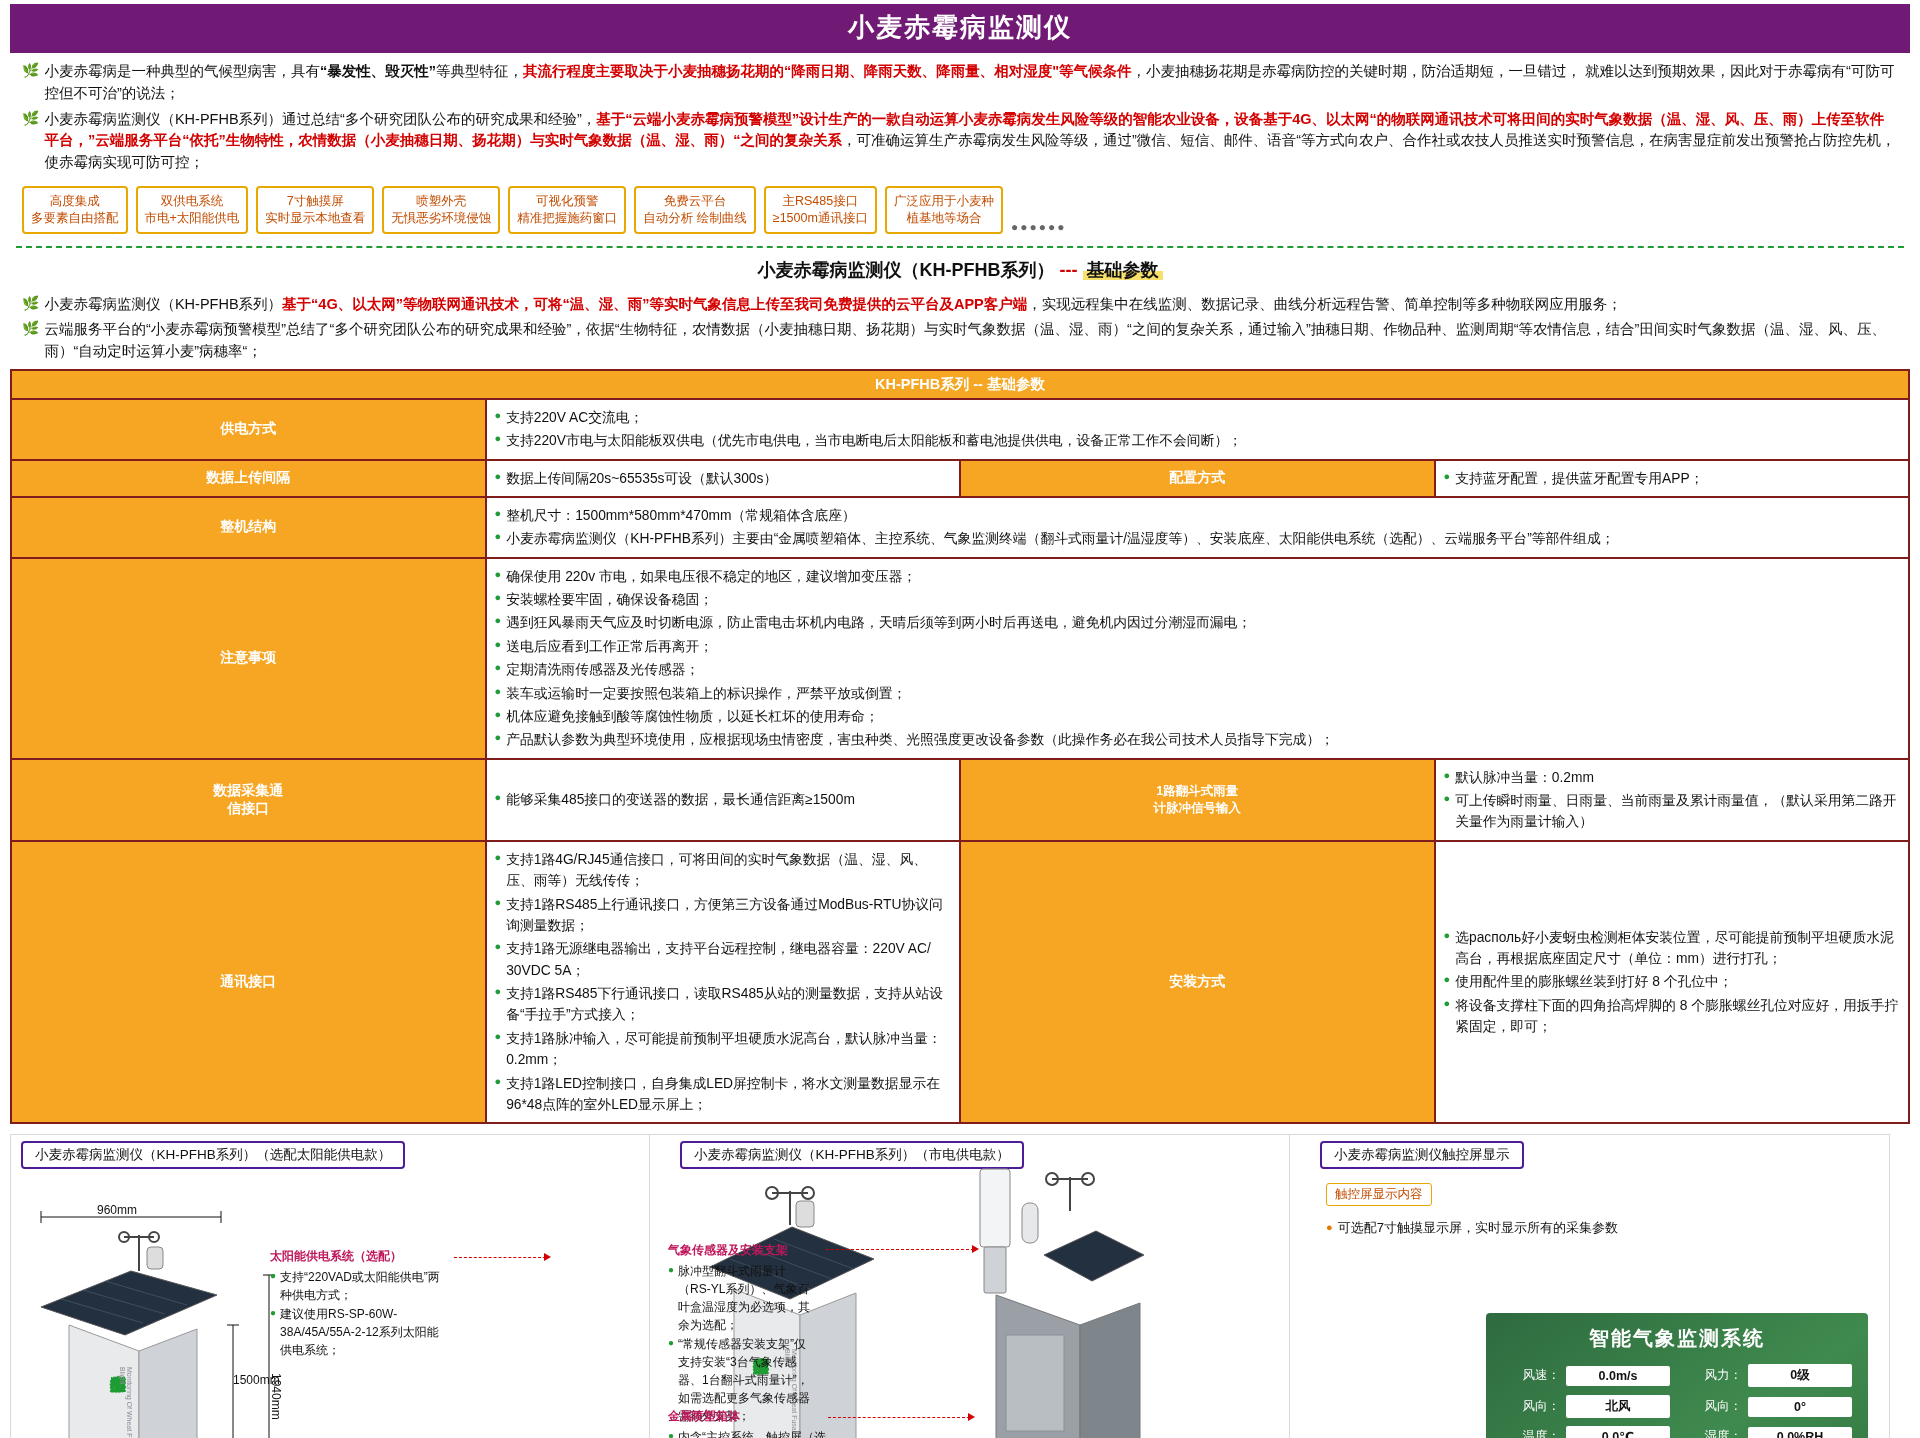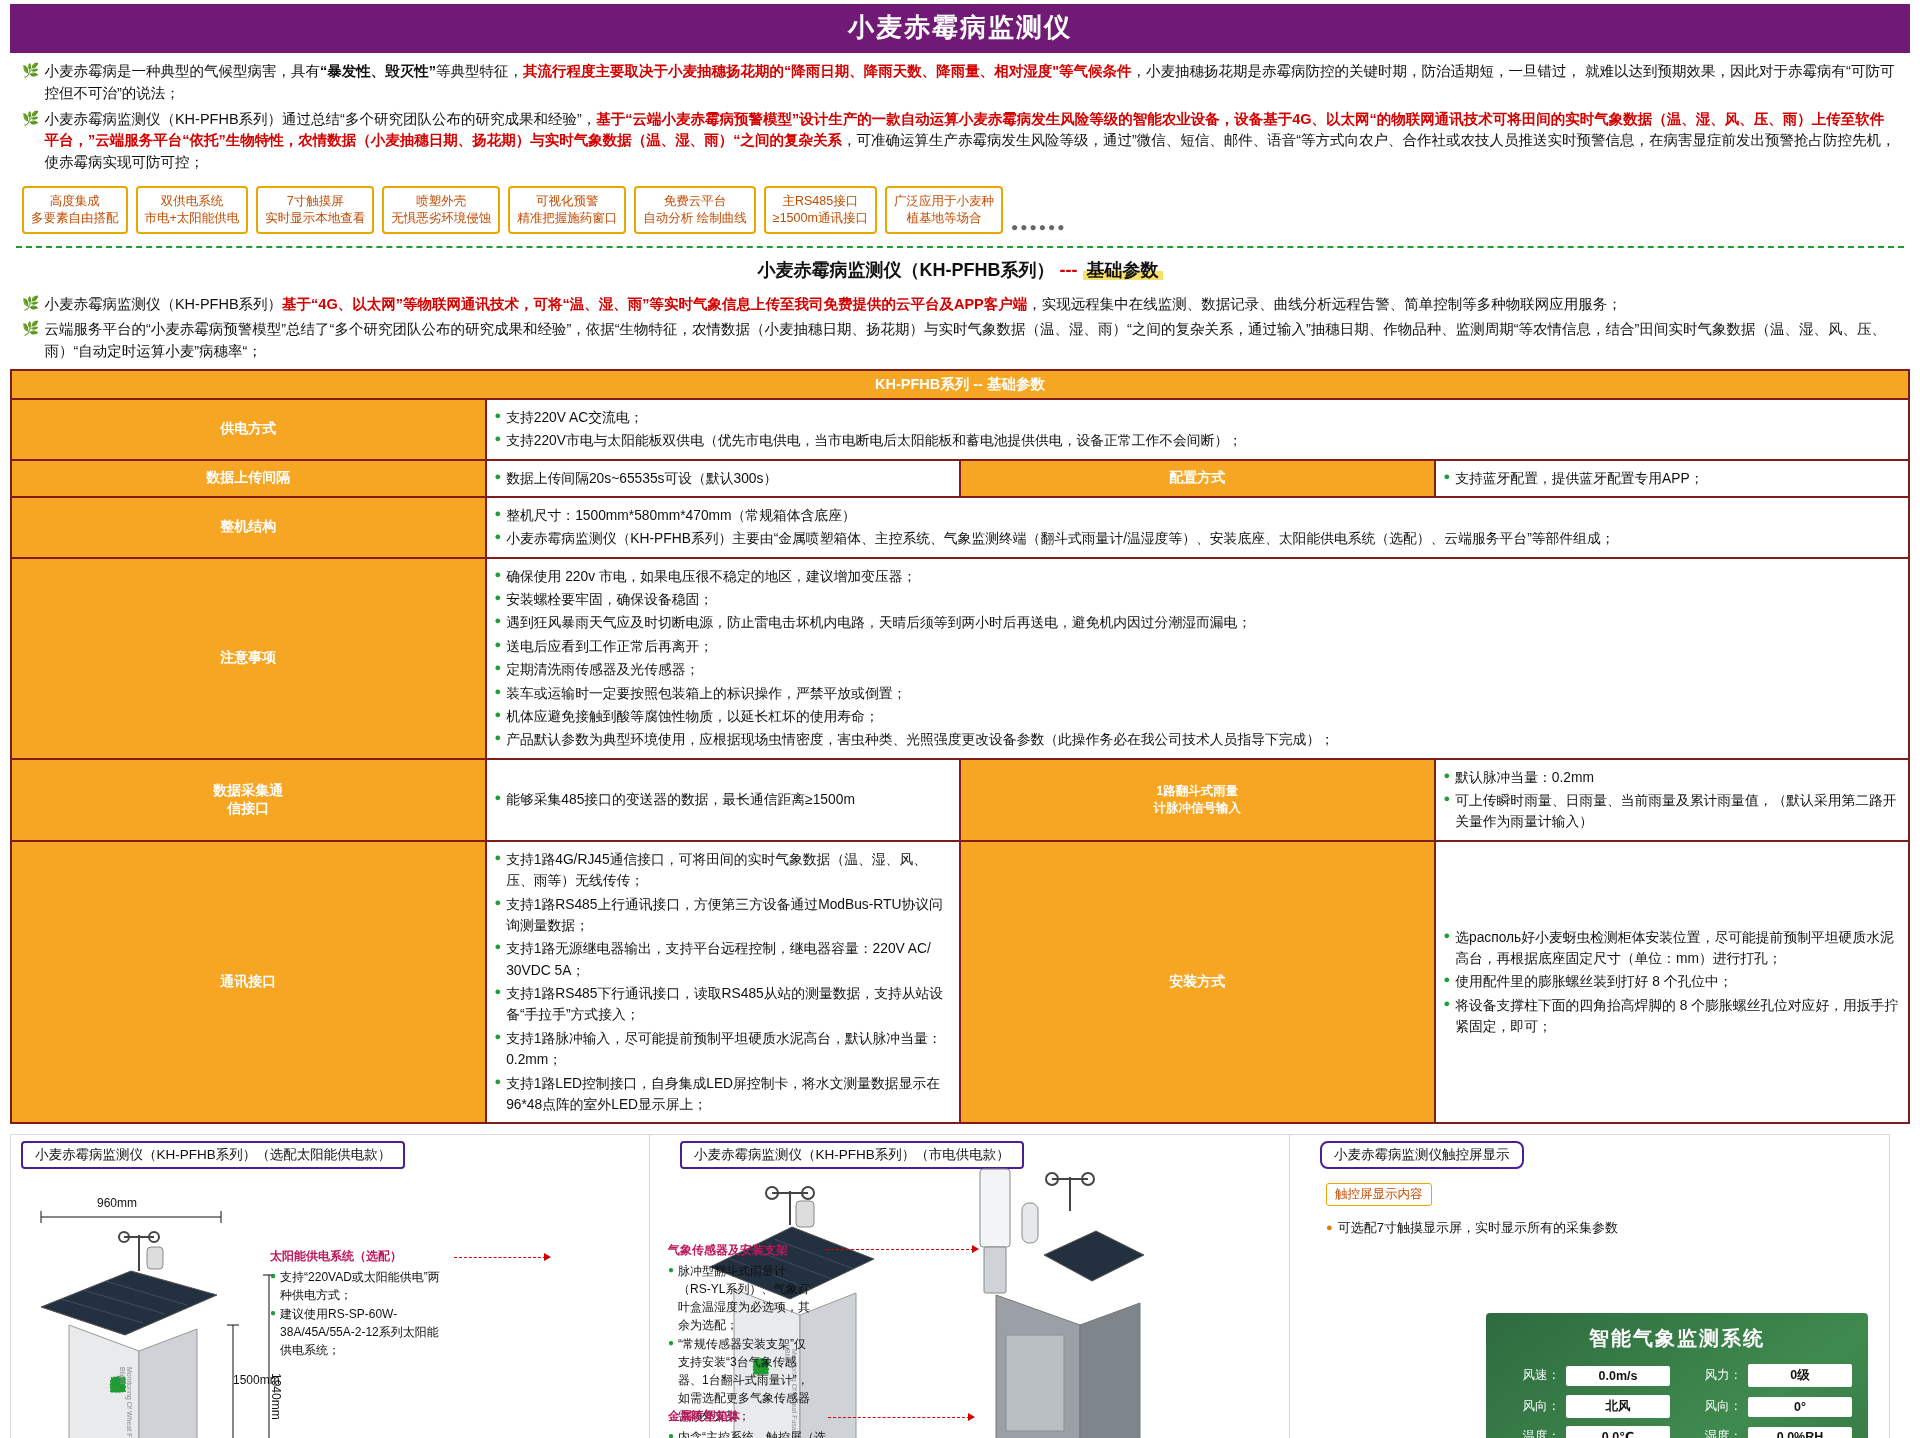--- a/index.html
+++ b/index.html
@@ -69,21 +69,21 @@
   .panel { position:relative; padding:6px 10px; }
   .panel.p1 { width:640px; border:1px solid #d9d9d9; }
   .panel.p2 { width:640px; border:1px solid #d9d9d9; border-left:none; }
   .panel.p3 { width:600px; border:1px solid #d9d9d9; border-left:none; }
   .panel-tag {
     display:inline-block; border:2px solid #4c1d95; border-radius:4px;
     padding:3px 12px; font-size:13.5px; color:#111; background:#fff; font-weight:normal;
   }
   .panel.p1 .panel-tag, .panel.p3 .panel-tag { }
   .panel.p2 .panel-tag { margin-left:20px; }
-  .panel.p3 .panel-tag { margin-left:20px;border-radius:8px; }
+  .panel.p3 .panel-tag { margin-left:20px; }
 
   .callout { position:absolute; font-size:12px; line-height:1.5; }
   .callout .ct { color:#be185d; font-weight:bold; margin-bottom:3px; }
   .callout .cl { display:flex; align-items:flex-start; margin-bottom:1px; }
   .callout .cd { color:#1f9c33; font-size:10px; margin-right:4px; line-height:1.6; flex:none; }
 
   .dashline { position:absolute; border-top:1.5px dashed #d40000; }
   .arrowhead {
     position:absolute; width:0;height:0;
     border-top:4px solid transparent; border-bottom:4px solid transparent;
@@ -375,21 +375,21 @@
         <line x1="242" y1="100" x2="254" y2="100" stroke="#111" stroke-width="1"></line>
         <line x1="242" y1="400" x2="254" y2="400" stroke="#111" stroke-width="1"></line>
 
         <line x1="40" y1="412" x2="110" y2="412" stroke="#111" stroke-width="1"></line>
         <line x1="40" y1="406" x2="40" y2="418" stroke="#111" stroke-width="1"></line>
         <line x1="110" y1="406" x2="110" y2="418" stroke="#111" stroke-width="1"></line>
         <line x1="118" y1="412" x2="180" y2="412" stroke="#111" stroke-width="1"></line>
         <line x1="180" y1="406" x2="180" y2="418" stroke="#111" stroke-width="1"></line>
       </svg>
 
-      <div class="dim-text" style="left:86px;top:61px">960mm</div>
+      <div class="dim-text" style="left:86px;top:68px">960mm</div>
       <div class="dim-text" style="left:222px;top:238px">1500mm</div>
       <div class="dim-text" style="left:258px;top:238px;writing-mode:vertical-rl">1940mm</div>
       
       
 
       <div style="position:absolute;left:72px;top:228px;width:44px;color:#1f9c33;font-size:16px;font-weight:bold;line-height:1.15;writing-mode:vertical-rl;height:150px">小麦赤霉病监测仪</div>
       <div style="position:absolute;left:108px;top:232px;color:#8a8f95;font-size:7px;writing-mode:vertical-rl;height:120px">Monitoring Of Wheat Fusarium Head Blight</div>
     </div>
 
     <div class="panel p2">

